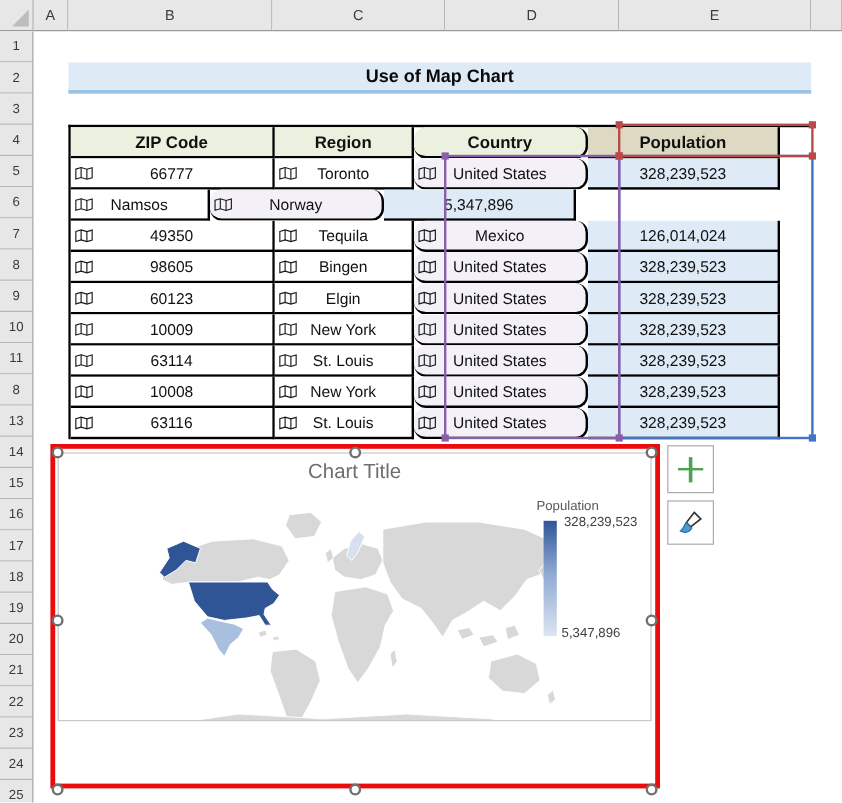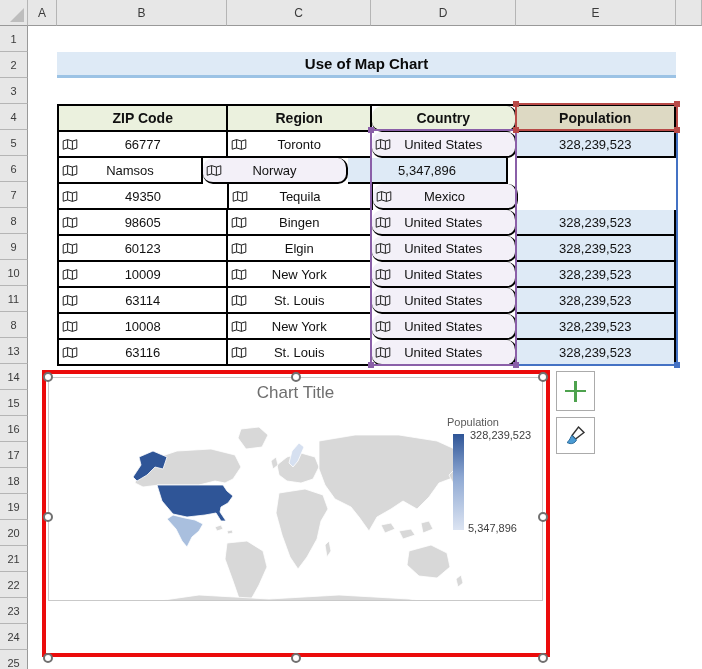--- a/index.html
+++ b/index.html
@@ -38,21 +38,21 @@
   #xl-table {
     position:absolute; left:57px; top:104px; width:619px;
     border-left:2px solid #000; border-top:2px solid #000;
   }
   .trow { display:flex; height:26px; }
   .tcell {
     position:relative; height:26px; border-right:2px solid #000; border-bottom:2px solid #000;
     display:flex; align-items:center; justify-content:center;
     font-size:13px; color:#111; background:#fff;
   }
-  .c0 { width:170px; } .c1 { width:144px; } .c2 { width:145px;border-radius:10px; } .c3 { width:160px; }
+  .c0 { width:170px; } .c1 { width:116px; } .c2 { width:145px;border-radius:10px; } .c3 { width:160px; }
   .thead { font-weight:bold; font-size:14px; }
   .bg-green { background:var(--header-green); }
   .bg-tan   { background:var(--header-tan); }
   .bg-lav   { background:var(--country-fill); }
   .bg-blue  { background:var(--population-fill); }
   .map-ic { position:absolute; left:3px; top:6px; width:16px; height:13px; }
   
   .rangebox { position:absolute; pointer-events:none; }
   .rb-blue   { border:2px solid var(--sel-blue); }
   .rb-purple { border:2px solid var(--sel-purple); }
@@ -239,20 +239,21 @@
           </div>
           <div class="tcell c2 bg-lav">
             <svg class="map-ic" viewBox="0 0 20 15">
               <g fill="none" stroke="#1a1a1a" stroke-width="1.2">
                 <path d="M1.5,3 L7,1.4 L13,3.2 L18.5,1.6 L18.5,12 L13,13.6 L7,11.8 L1.5,13.4 Z"></path>
                 <path d="M7,1.4 L7,11.8 M13,3.2 L13,13.6"></path>
               </g>
             </svg>
             <span>Mexico</span>
           </div>
+          <div class="tcell c3 bg-blue">126,014,024</div>
         </div>
         <div class="trow">
           <div class="tcell c0 ">
             <svg class="map-ic" viewBox="0 0 20 15">
               <g fill="none" stroke="#1a1a1a" stroke-width="1.2">
                 <path d="M1.5,3 L7,1.4 L13,3.2 L18.5,1.6 L18.5,12 L13,13.6 L7,11.8 L1.5,13.4 Z"></path>
                 <path d="M7,1.4 L7,11.8 M13,3.2 L13,13.6"></path>
               </g>
             </svg>
             <span>98605</span>

